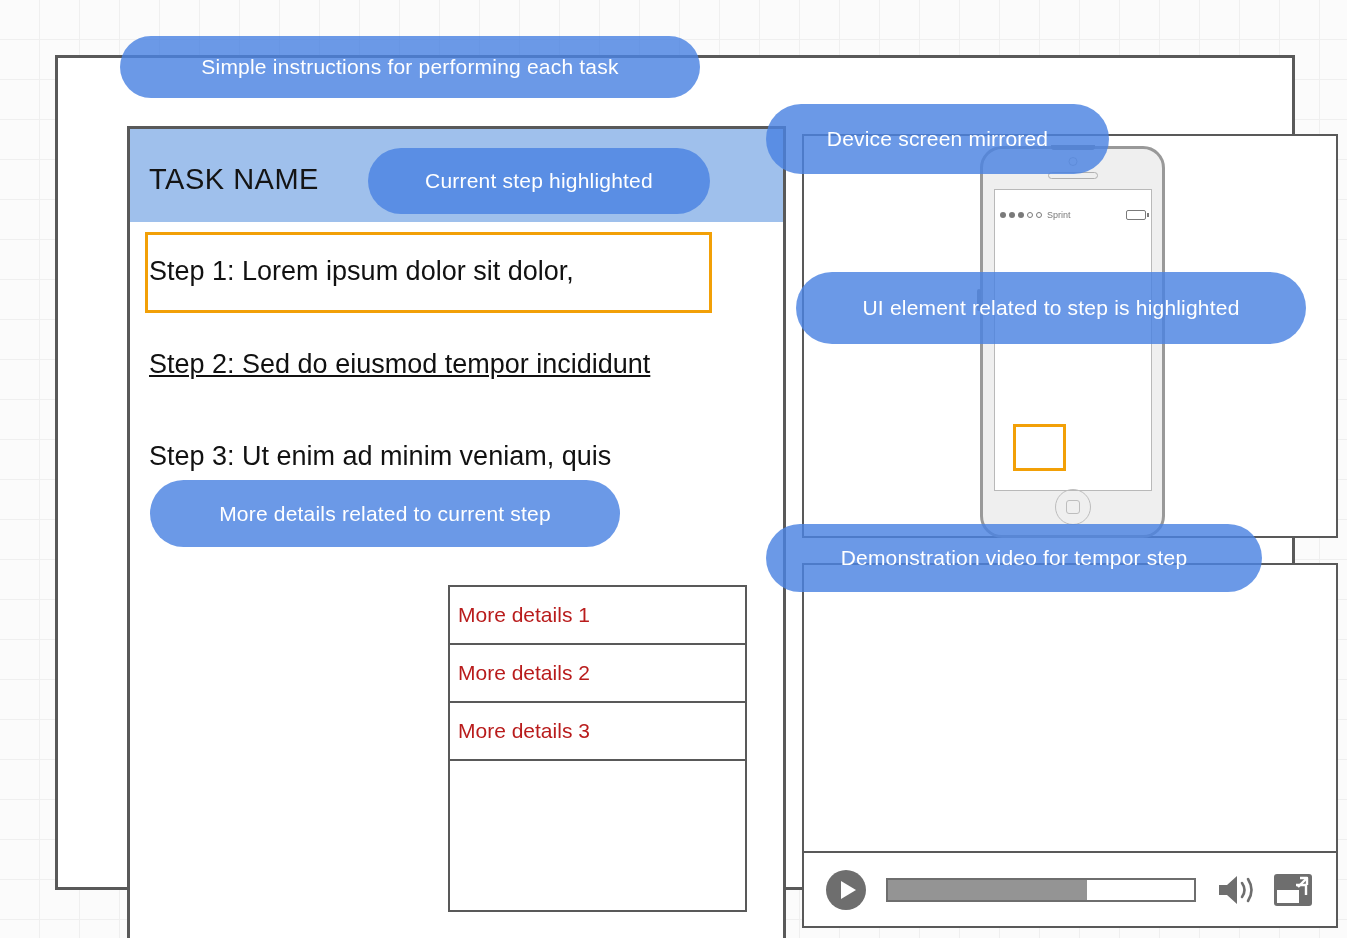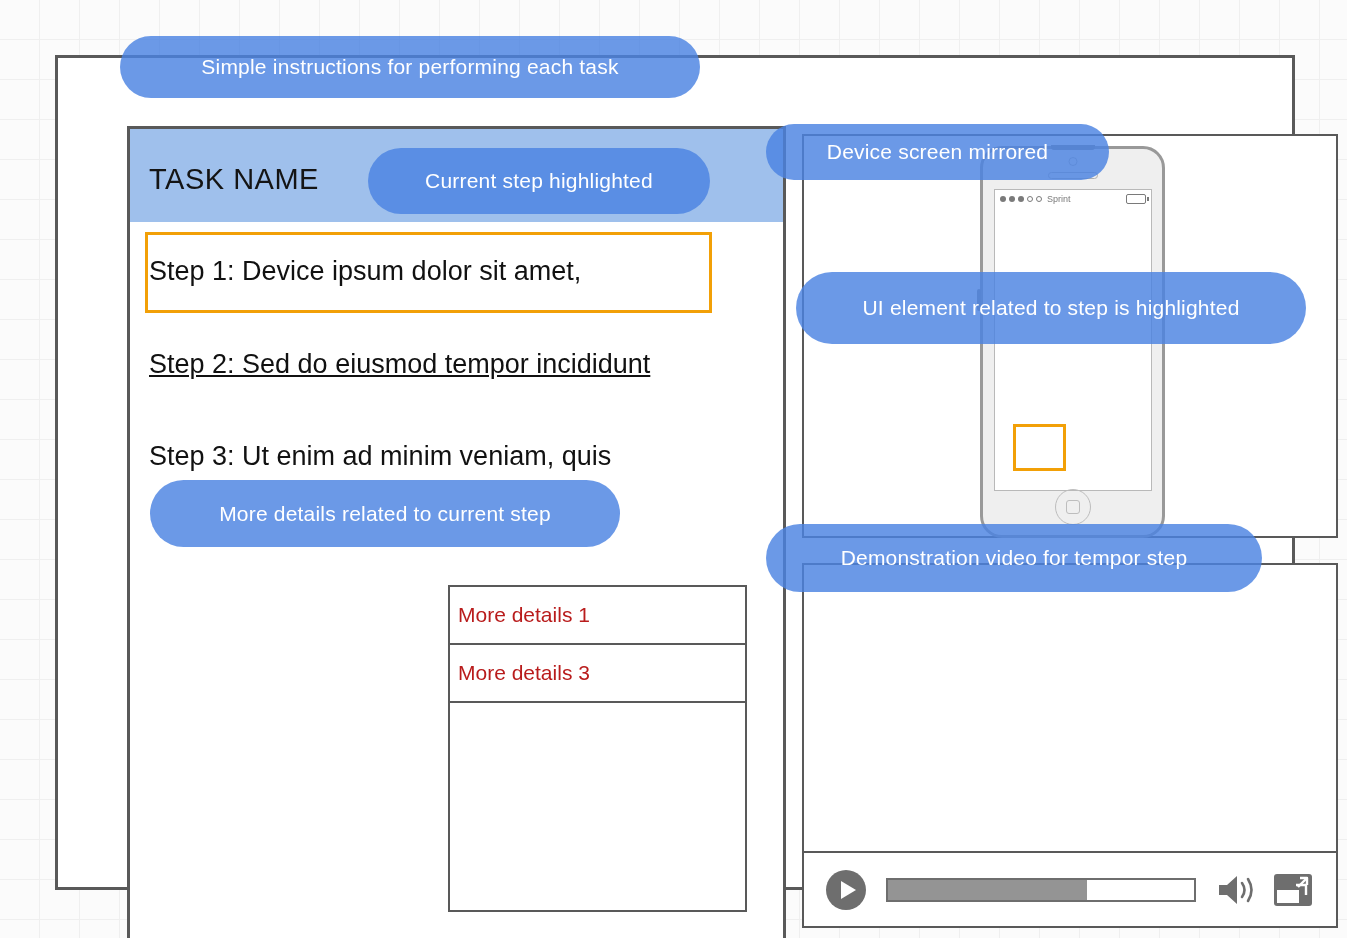--- a/index.html
+++ b/index.html
@@ -183,21 +183,21 @@
     top: 40px;
     width: 158px;
     height: 302px;
     background: #ffffff;
     border: 1px solid #b9b9b9;
     box-sizing: border-box;
     overflow: hidden;
   }
   #phone-status-bar {
     position: absolute;
-    left: 0; top: 0;
+    left: 0; top: 16px;
     width: 100%;
     height: 17px;
     display: flex;
     align-items: center;
     padding: 0 5px;
     box-sizing: border-box;
     gap: 3px;
   }
   .signal-dot {
     width: 6px; height: 6px;
@@ -345,46 +345,49 @@
     justify-content: center;
     font-size: 21px;
     padding: 0 34px;
     box-sizing: border-box;
     white-space: nowrap;
     letter-spacing: 0.2px;
   }
   #callout-instructions { left: 120px;  top: 36px;  width: 580px; height: 62px; text-align: center; }
   #callout-current-step { left: 368px;  top: 148px; width: 342px; height: 66px; }
   #callout-more-details { left: 150px;  top: 480px; width: 470px; height: 67px; }
-  #callout-device-mirror { left: 766px;  top: 124px; width: 343px; height: 56px; }
+  #callout-device-mirror { left: 766px;  top: 104px; width: 343px; height: 70px; }
   #callout-ui-highlight  { left: 796px;  top: 272px; width: 510px; height: 72px; }
   #callout-demo-video    { left: 766px;  top: 524px; width: 496px; height: 68px; }
 </style>
 </head>
 <body>
 
 <div id="grid-bg"></div>
 
 <div id="outer-frame">
 
   <div id="left-panel">
 
     <div id="task-header">
       <div id="task-header-label">TASK NAME</div>
     </div>
 
     <div id="step-highlight-box"></div>
 
-    <div class="step-line" id="step-1-text">Step 1: Device ipsum dolor sit amet,</div>
+    <div class="step-line" id="step-1-text">Step 1: Lorem ipsum dolor sit dolor,</div>
     <div class="step-line" id="step-2-text">Step 2: Sed do eiusmod tempor incididunt</div>
     <div class="step-line" id="step-3-text">Step 3: Ut enim ad minim veniam, quis</div>
 
     <div id="details-table">
       <div class="detail-row">
         <span class="detail-row-label">More details 1</span>
+      </div>
+      <div class="detail-row">
+        <span class="detail-row-label">More details 2</span>
       </div>
       <div class="detail-row">
         <span class="detail-row-label">More details 3</span>
       </div>
       <div id="details-empty-area"></div>
     </div>
 
   </div>
 
   <div id="phone-panel">

